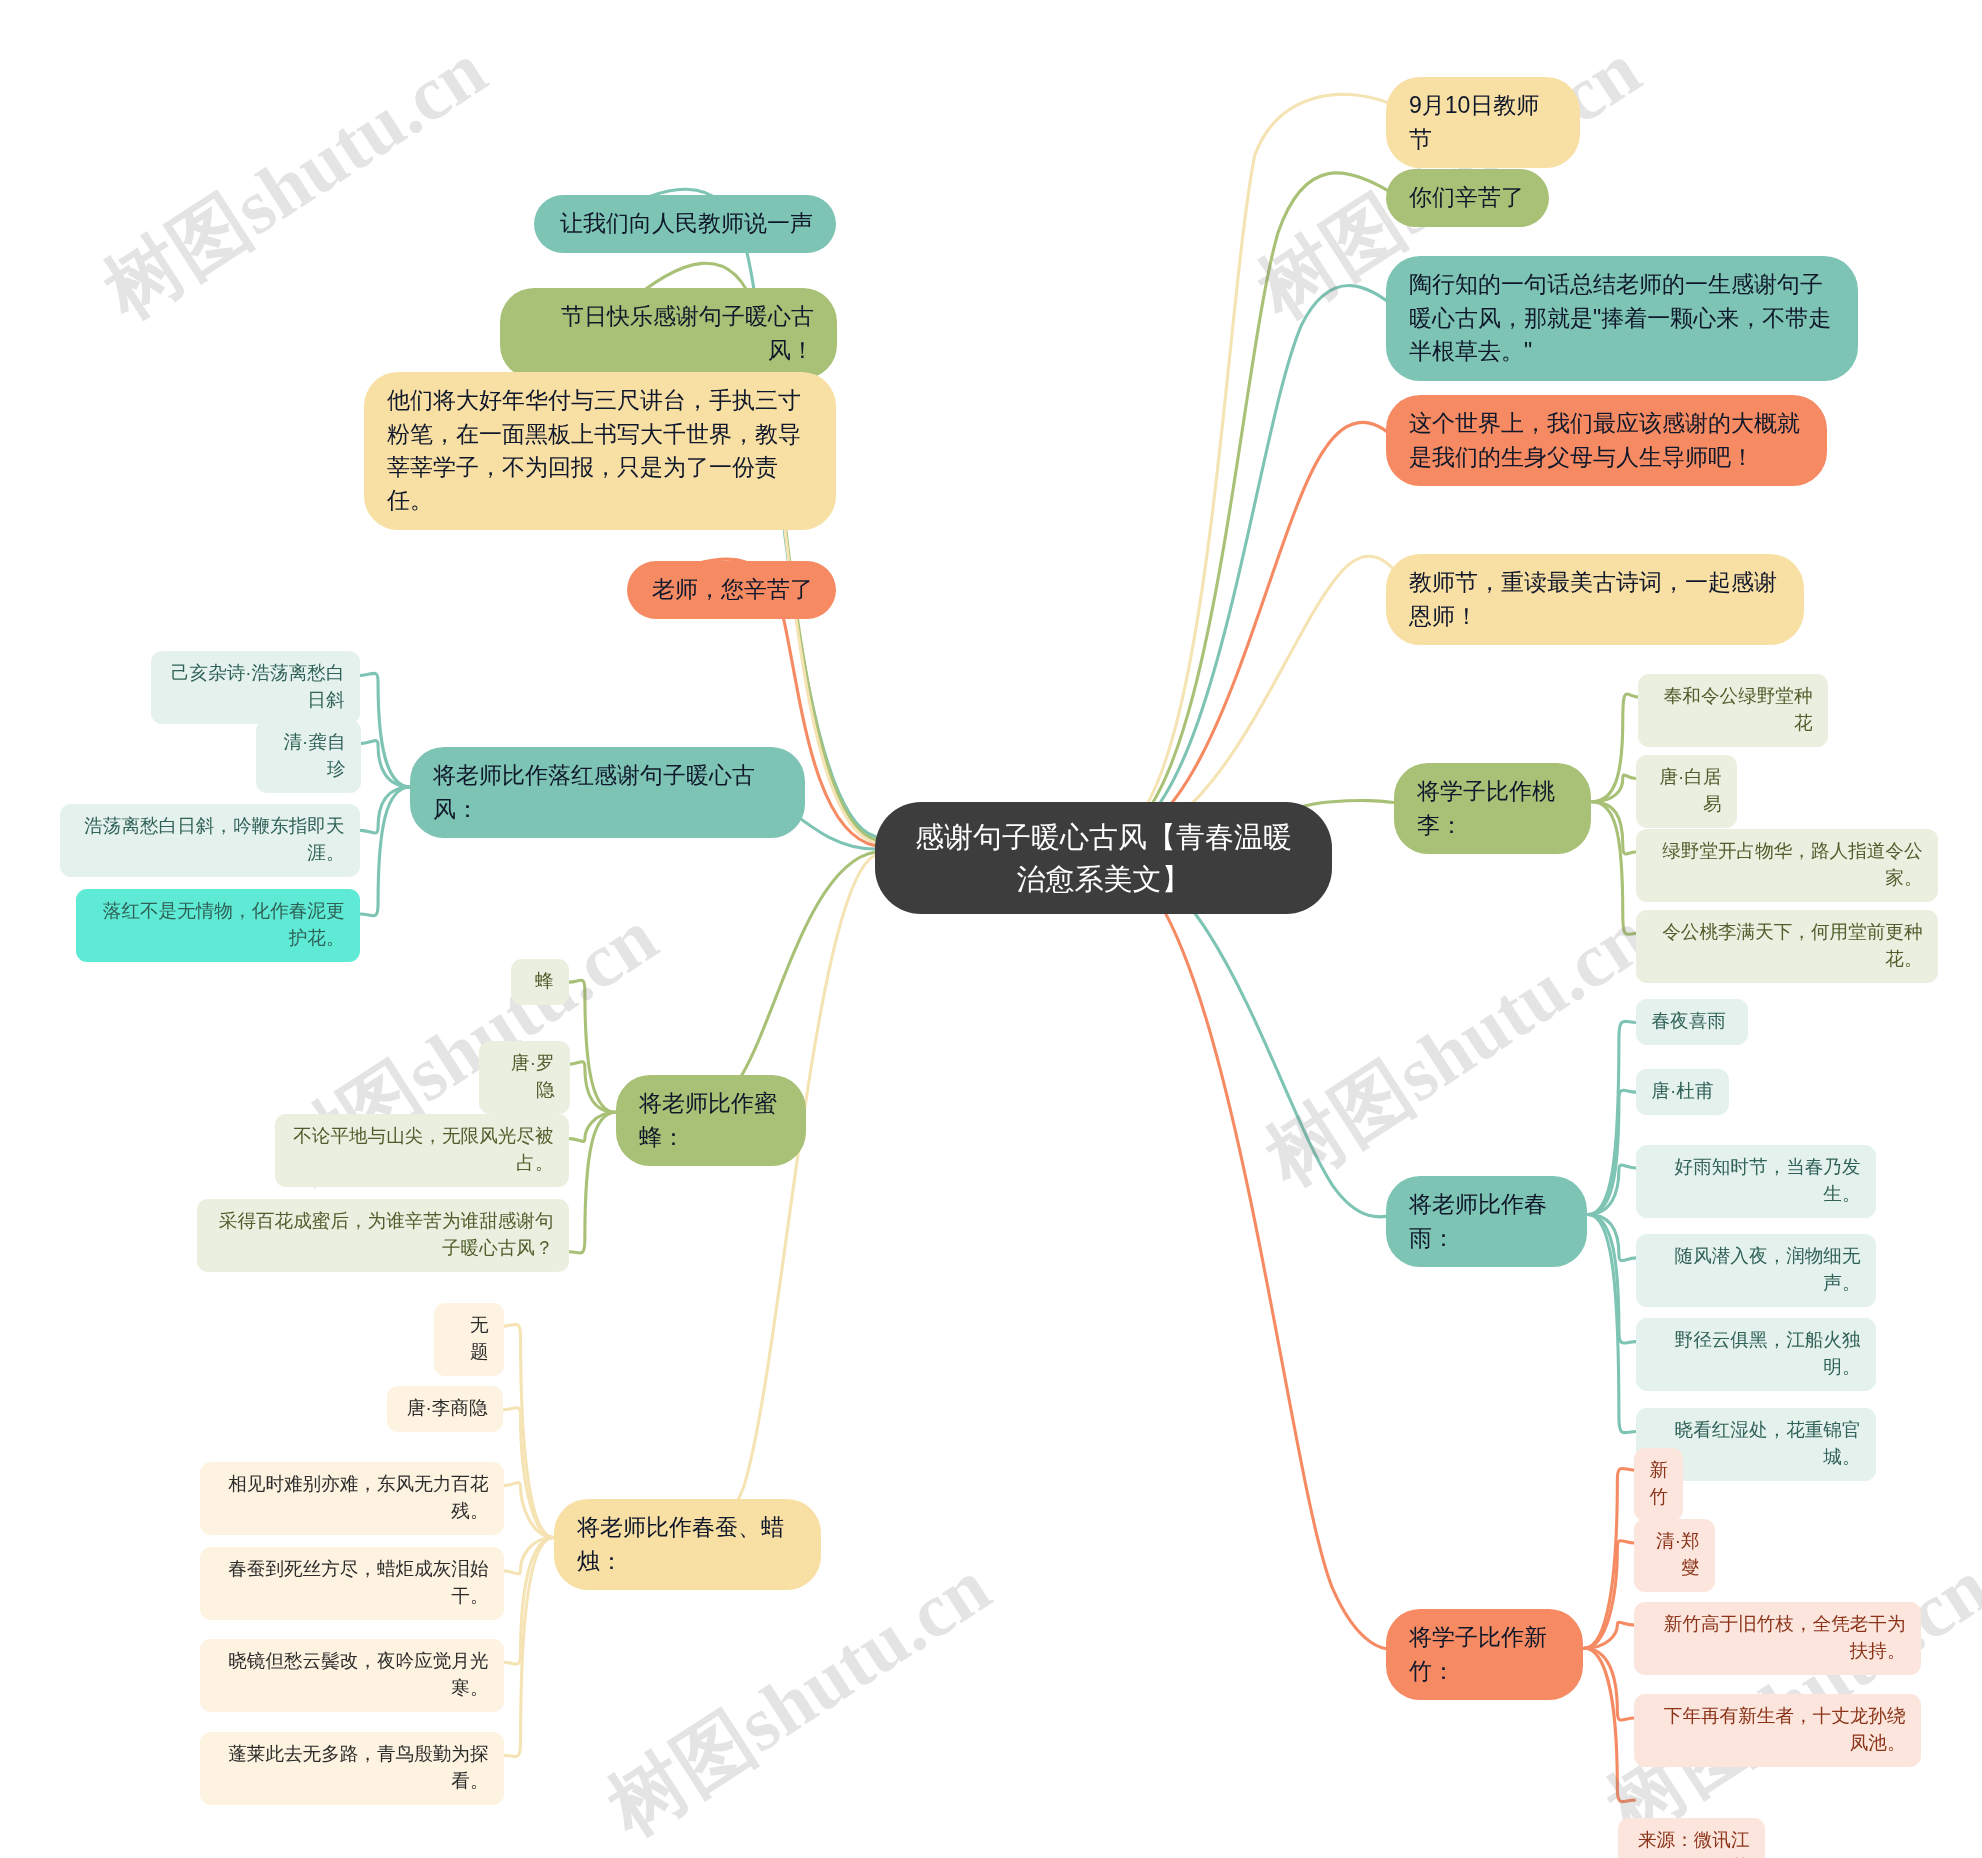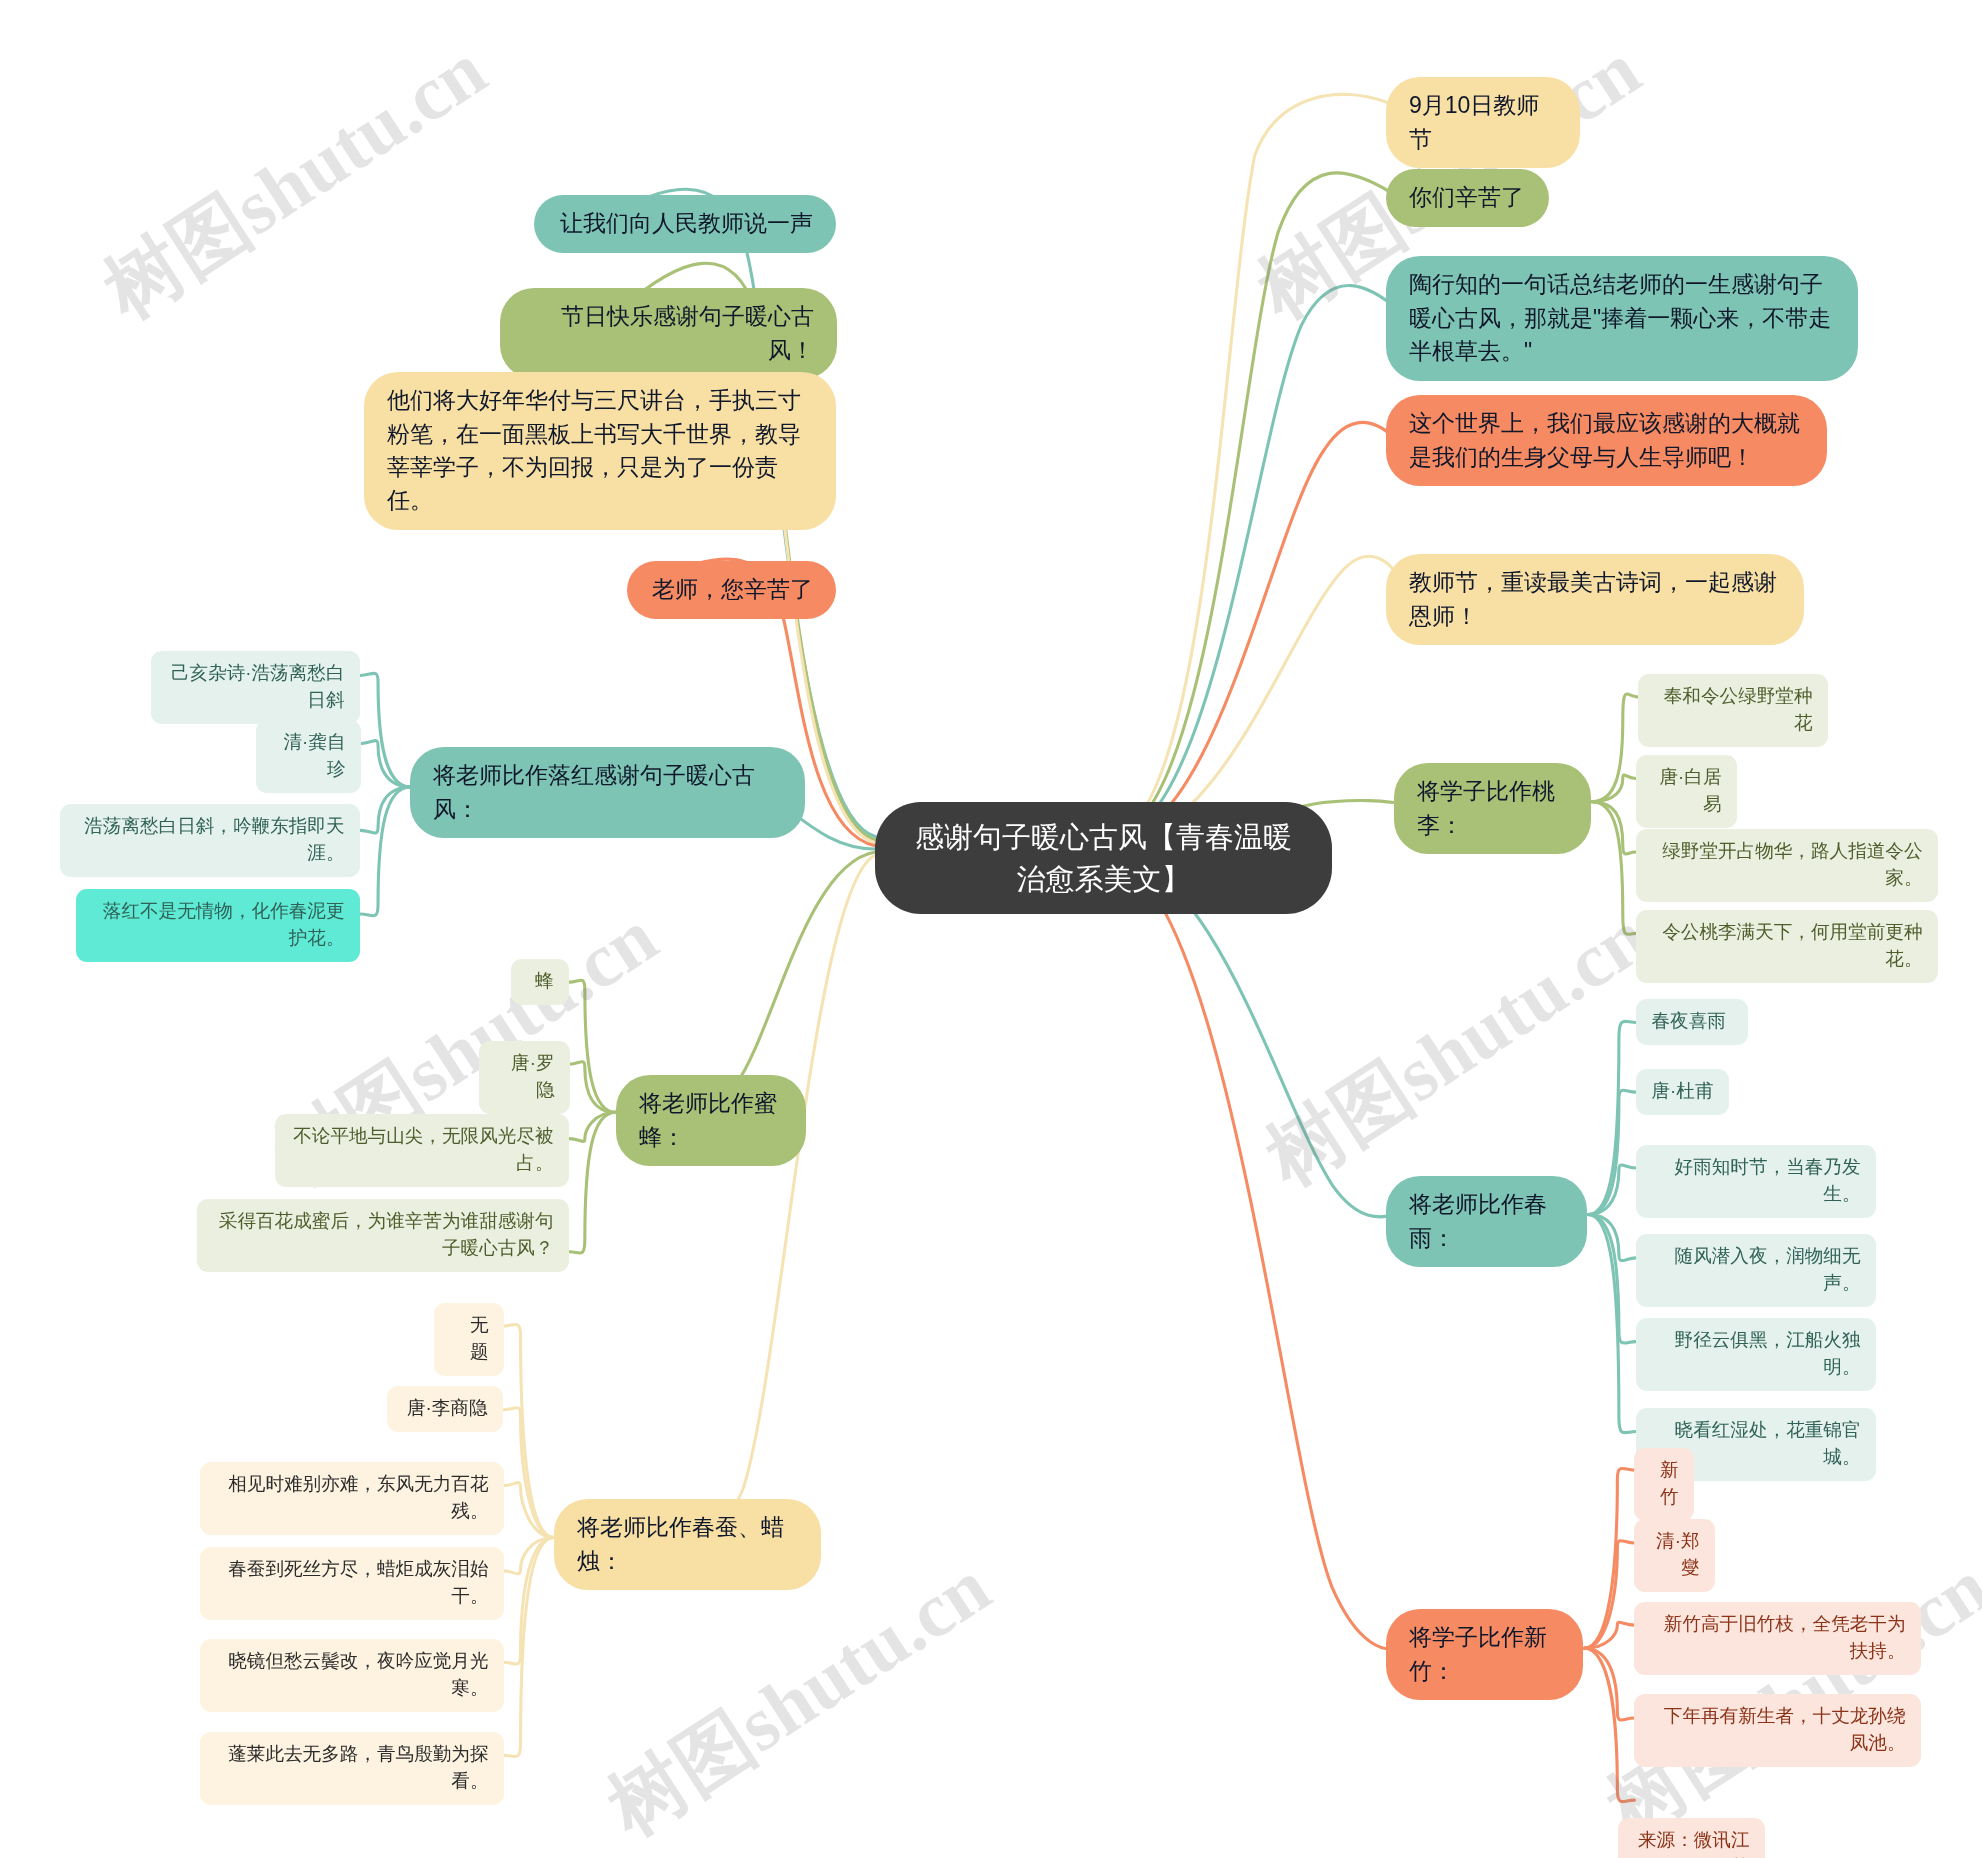--- a/index.html
+++ b/index.html
@@ -162,20 +162,20 @@
 
   <div class="node lv2 ta-l" style="left:1636px;top:999px;width:112px;background:#e4f1ed;color:#2f6156;">春夜喜雨</div>
   <div class="node lv2 ta-l" style="left:1636px;top:1069px;width:93px;background:#e4f1ed;color:#2f6156;">唐·杜甫</div>
   <div class="node lv2 ta-l" style="left:1636px;top:1145px;width:240px;background:#e4f1ed;color:#2f6156;">好雨知时节，当春乃发生。</div>
   <div class="node lv2 ta-l" style="left:1636px;top:1234px;width:240px;background:#e4f1ed;color:#2f6156;">随风潜入夜，润物细无声。</div>
   <div class="node lv2 ta-l" style="left:1636px;top:1318px;width:240px;background:#e4f1ed;color:#2f6156;">野径云俱黑，江船火独明。</div>
   <div class="node lv2 ta-l" style="left:1636px;top:1408px;width:240px;background:#e4f1ed;color:#2f6156;">晓看红湿处，花重锦官城。</div>
 
   <div class="node lv1" style="left:1386px;top:1609px;width:197px;background:#f58a63;">将学子比作新竹：</div>
 
-  <div class="node lv2 ta-l" style="left:1634px;top:1448px;width:60px;background:#fce5dc;color:#8a3318;">新 竹</div>
+  <div class="node lv2 ta-l" style="left:1634px;top:1448px;width:49px;background:#fce5dc;color:#8a3318;">新 竹</div>
   <div class="node lv2 ta-l" style="left:1634px;top:1519px;width:81px;background:#fce5dc;color:#8a3318;">清·郑燮</div>
   <div class="node lv2 ta-l" style="left:1634px;top:1602px;width:287px;background:#fce5dc;color:#8a3318;">新竹高于旧竹枝，全凭老干为扶持。</div>
   <div class="node lv2 ta-l" style="left:1634px;top:1694px;width:287px;background:#fce5dc;color:#8a3318;">下年再有新生者，十丈龙孙绕凤池。</div>
   <div class="node lv2 ta-l" style="left:1618px;top:1777px;width:147px;background:#fce5dc;color:#8a3318;margin-top:41px;">来源：微讯江苏</div>
 
 </div>
 
 
 </body></html>

